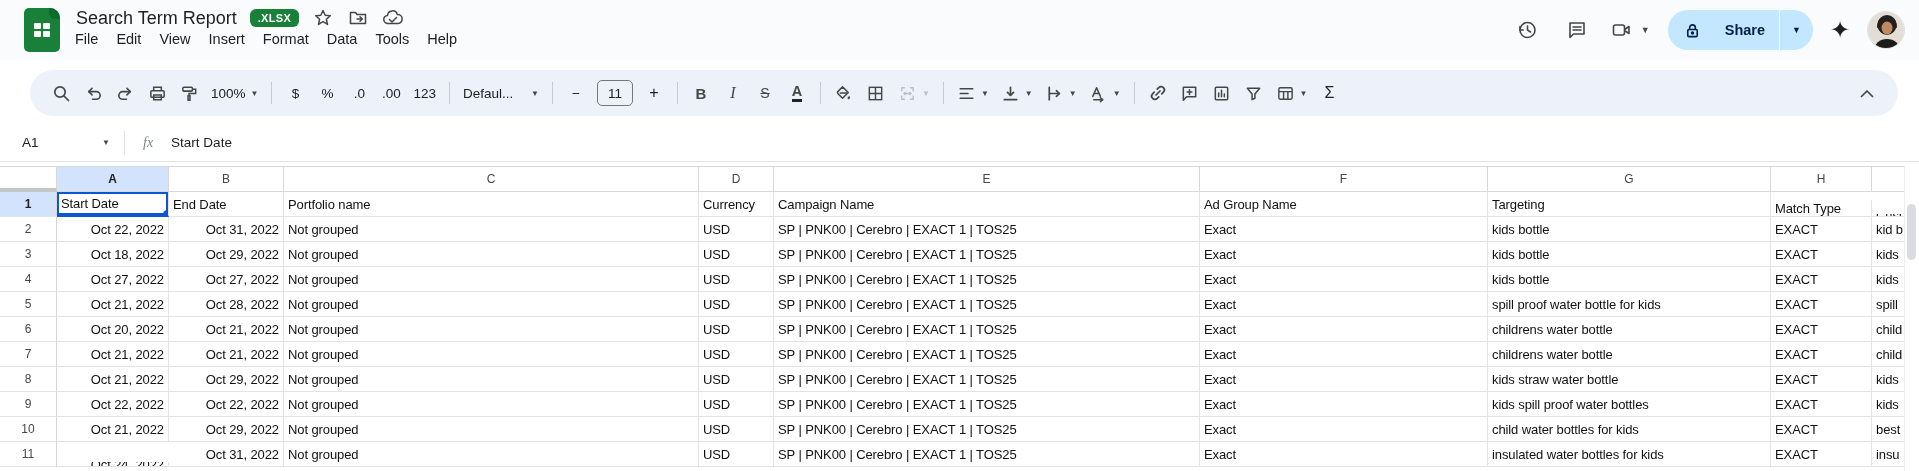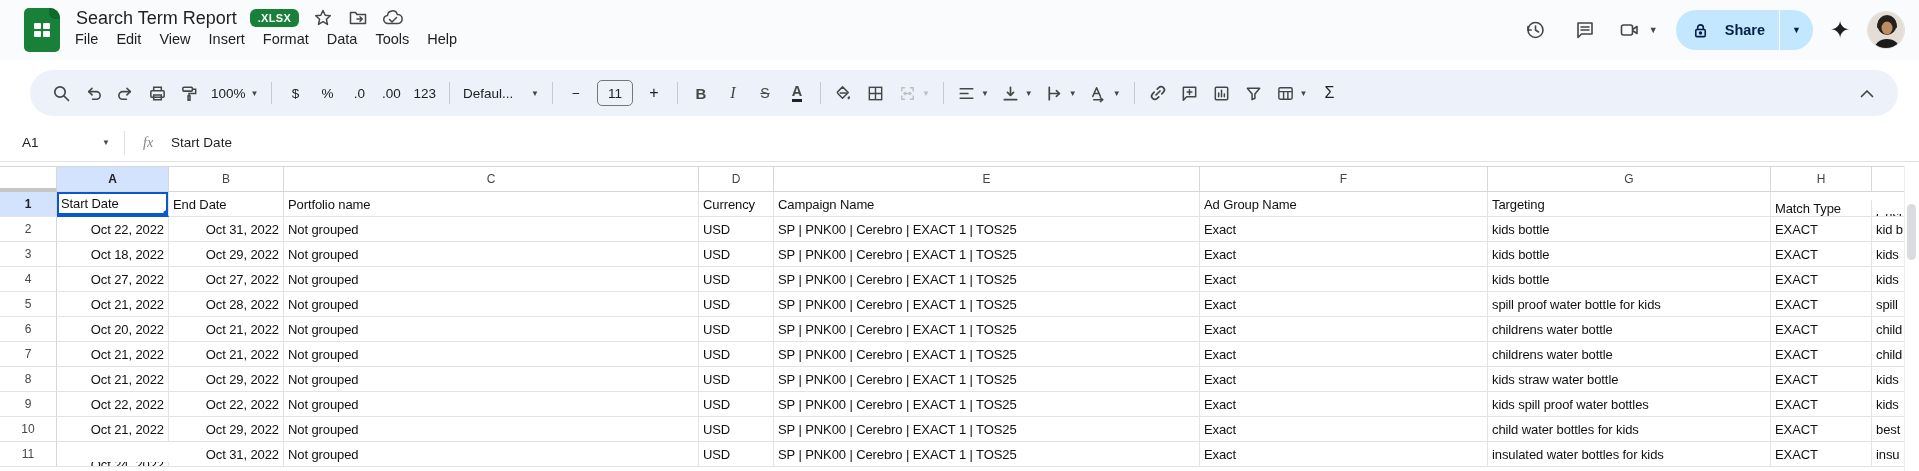--- a/index.html
+++ b/index.html
@@ -21,21 +21,21 @@
   #doc-title{font-size:18px; color:#1f1f1f;}
   #file-badge{background:var(--badge); color:#fff; font-size:11px; font-weight:bold;
     padding:3px 8px; border-radius:6px; letter-spacing:.3px;}
   .title-ico{width:22px; height:22px; display:flex; align-items:center; justify-content:center; color:var(--icon);}
   #menu-row{position:absolute; left:66px; top:28px; display:flex; align-items:center;}
   .menu-item{font-size:14.5px; color:#202124; padding:3px 9px; border-radius:5px; cursor:pointer;}
   #header-right{position:absolute; right:14px; top:0; height:60px; display:flex; align-items:center; gap:10px;}
   .hdr-icobtn{width:40px; height:40px; border-radius:50%; display:flex; align-items:center; justify-content:center; color:var(--icon);}
   .hdr-caret{font-size:9px; color:var(--icon); margin-left:-6px;}
   #share-btn{height:40px; background:var(--sharebg); border-radius:20px; display:flex; align-items:center; margin-left:8px;}
-  #share-main{display:flex; align-items:center; gap:16px; padding:0 14px 0 16px; height:51px; color:#041e49; font-size:14.5px; font-weight:bold;}
+  #share-main{display:flex; align-items:center; gap:24px; padding:0 14px 0 16px; height:51px; color:#041e49; font-size:14.5px; font-weight:bold;}
   #share-split{width:1px; height:40px; background:#f9fbfd;}
   #share-caret{padding:0 12px; font-size:9px; color:#041e49; height:40px; display:flex; align-items:center;}
   #gemini{font-size:24px; color:#1f1f1f; width:34px; text-align:center;}
   #avatar{width:38px; height:38px; border-radius:50%; overflow:hidden; border:1px solid #e0e0e0;}
   
   #toolbar{position:absolute; left:30px; top:70px; width:1868px; height:46px; background:var(--toolbarbg);
     border-radius:23px; display:flex; align-items:center; padding:0 16px; gap:2px;}
   .tb-btn{min-width:30px; height:32px; padding:0 5px; border-radius:5px; display:flex; align-items:center;
     justify-content:center; color:var(--icon); font-size:14px; cursor:pointer; flex:0 0 auto;}
   .tb-text{font-size:13.5px; color:#202124;}

